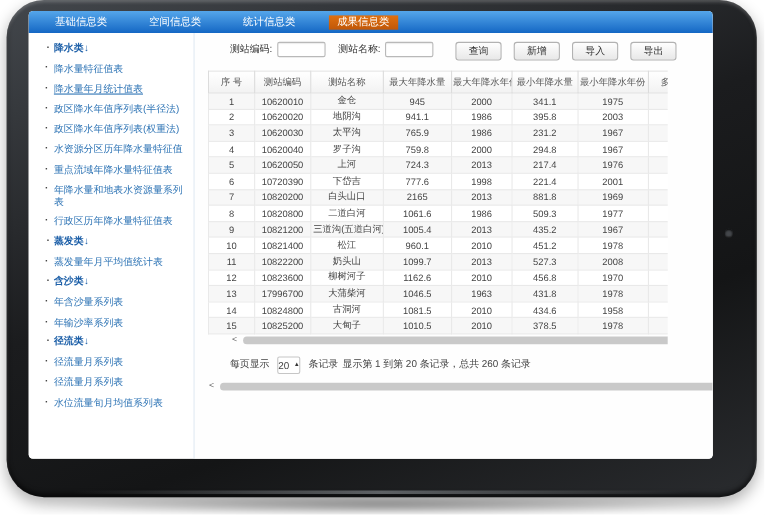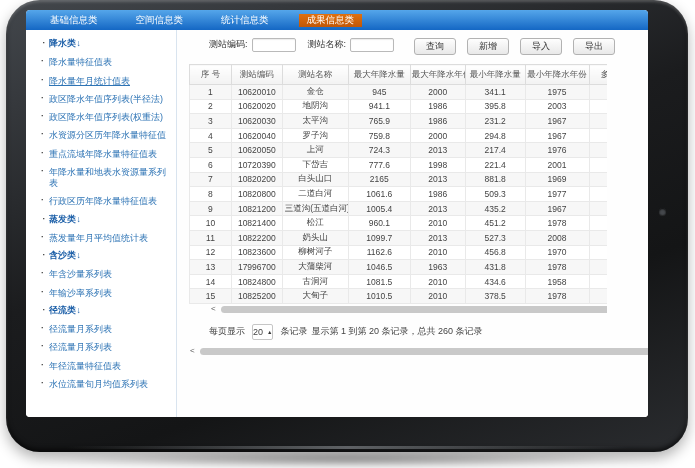--- a/index.html
+++ b/index.html
@@ -103,21 +103,20 @@
               <li class="link">年降水量和地表水资源量系列表</li>
               <li class="link">行政区历年降水量特征值表</li>
               <li class="category">蒸发类↓</li>
               <li class="link">蒸发量年月平均值统计表</li>
               <li class="category">含沙类↓</li>
               <li class="link">年含沙量系列表</li>
               <li class="link">年输沙率系列表</li>
               <li class="category">径流类↓</li>
               <li class="link">径流量月系列表</li>
               <li class="link">径流量月系列表</li>
-              <li class="link">年径流量特征值表</li>
               <li class="link">水位流量旬月均值系列表</li>
             </ul>
         </aside>
 
         <main class="main">
 
           <div class="toolbar">
             <label>测站编码:</label>
             <input type="text" style="">
             <label>测站名称:</label>

